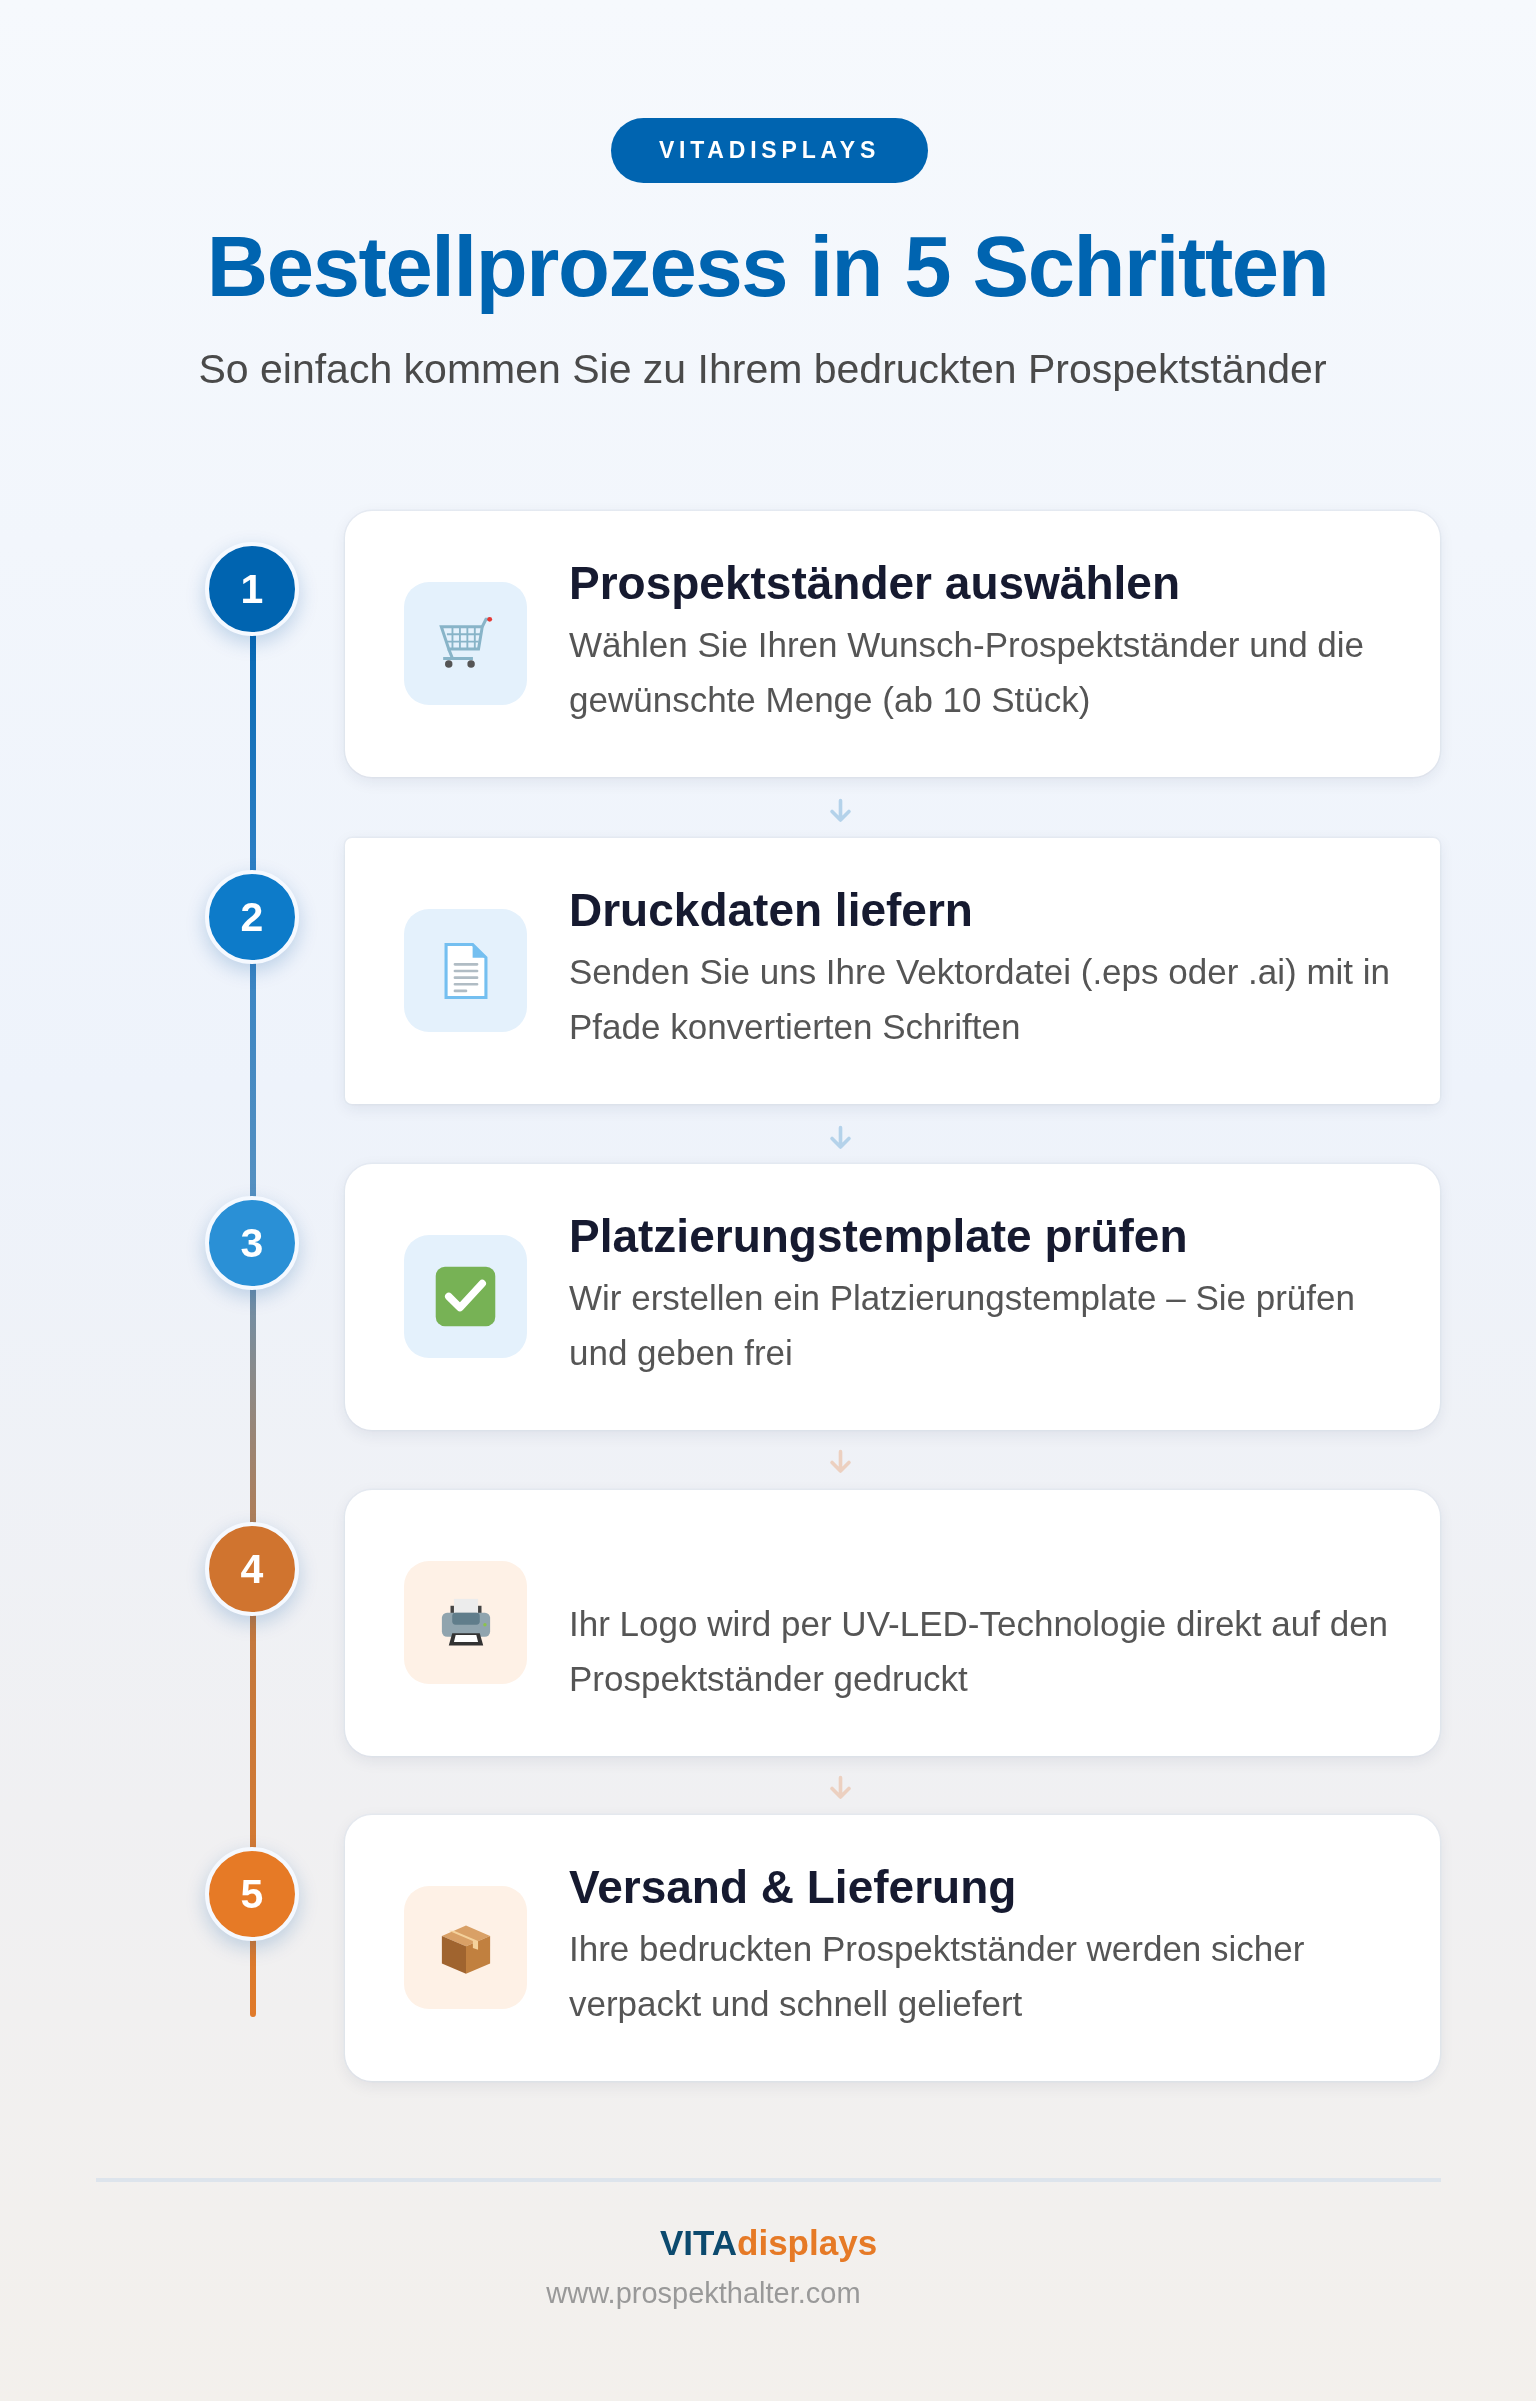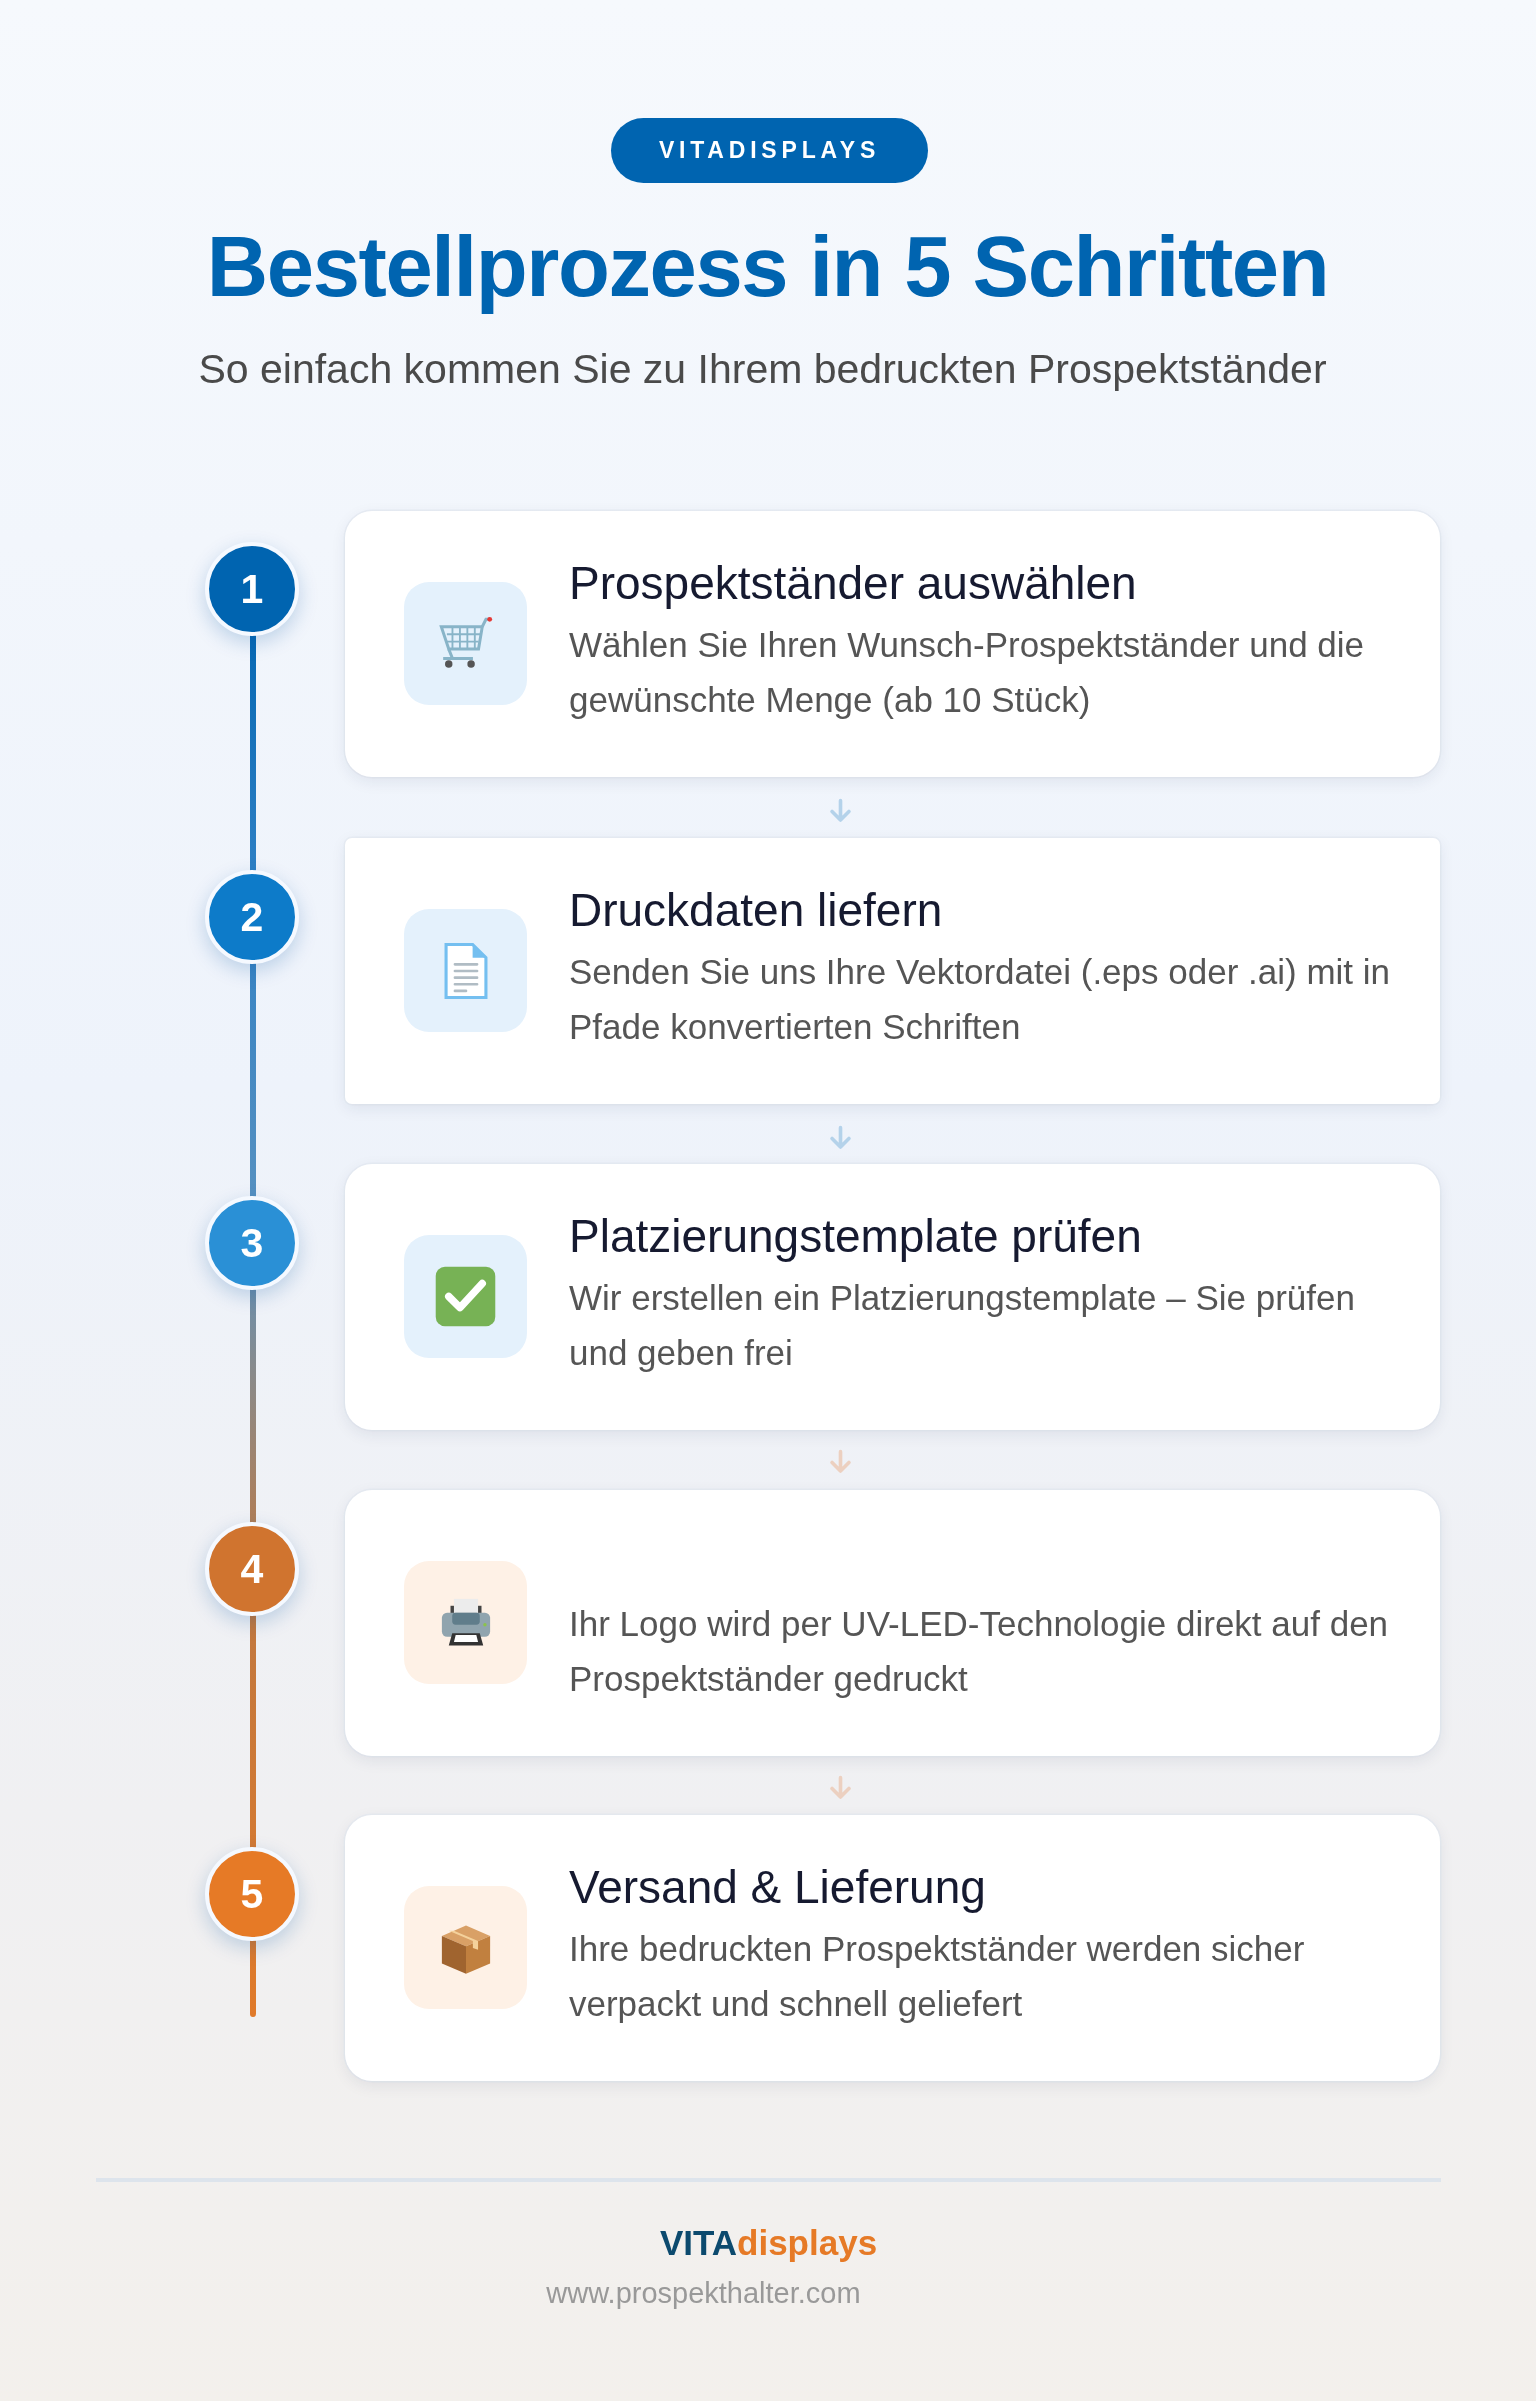--- a/index.html
+++ b/index.html
@@ -39,21 +39,21 @@
     box-shadow: 0 4.8px 14.4px rgba(20, 40, 80, 0.08), 0 0 0 1.4px rgba(230,235,242,0.7);
   }
   .icon-box {
     position: absolute; left: 59px; top: 71px; width: 123px; height: 123px; border-radius: 25px;
     display: flex; align-items: center; justify-content: center;
   }
   .icon-box.blue { background: #e4f1fc; }
   .icon-box.orange { background: #fef1e6; }
   .card-title {
     position: absolute; left: 224px; top: 43px; right: 38px;
-    color: #161a30; font-weight: 400; font-size: 46px; line-height: 58px;
+    color: #161a30; font-weight: 700; font-size: 46px; line-height: 58px;
   }
   .card-desc {
     position: absolute; left: 224px; top: 106px; right: 43px;
     color: #555; font-size: 35px; line-height: 55px;
   }
   .arrow {
     position: absolute; left: 816px; width: 48px; height: 38px;
     display: flex; align-items: center; justify-content: center;
   }
   .footer-line {

